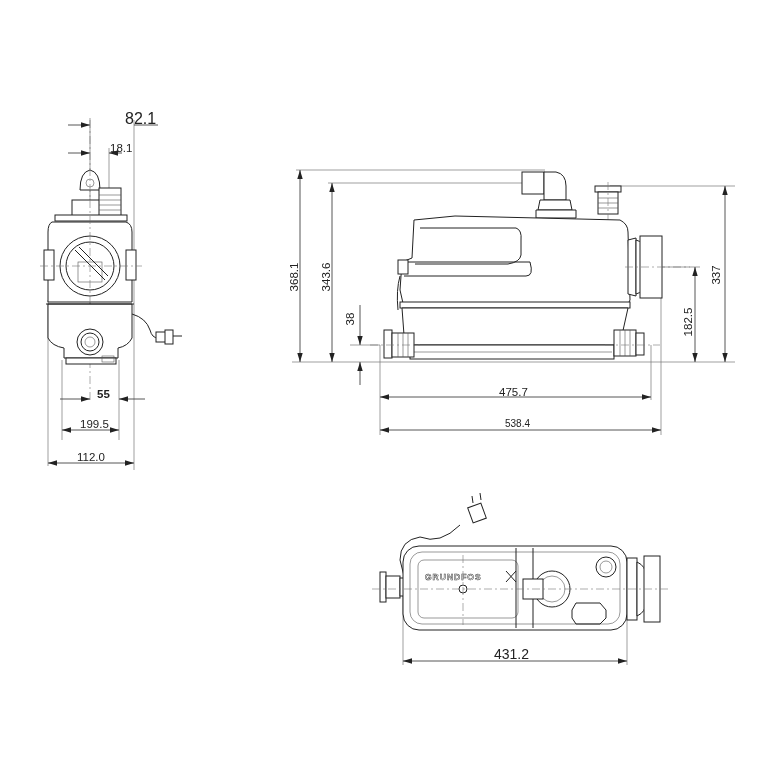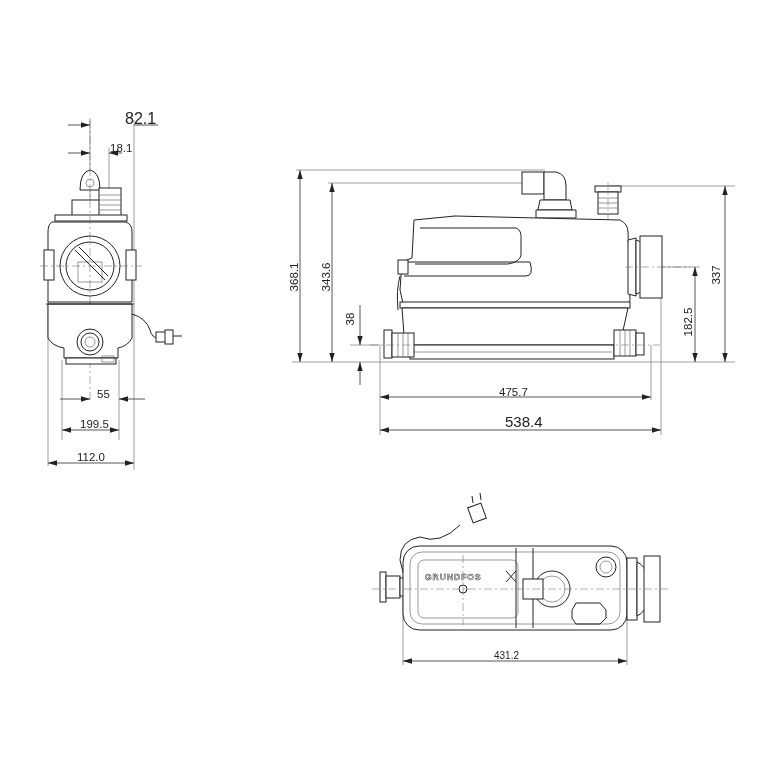--- a/index.html
+++ b/index.html
@@ -183,29 +183,29 @@
     <rect class="body" x="644" y="556" width="16" height="66"></rect>
 
     <line class="ctr" x1="372" y1="589" x2="668" y2="589"></line>
 
     <line class="dim" x1="403" y1="661" x2="627" y2="661" marker-start="url(#arr)" marker-end="url(#arr)"></line>
   </g>
 </svg>
 
 <div style="position:absolute;left:125px;top:110px;" class="lbl" data-name="dim-outlet-offset-top"><span style="font-size:16px;color:#222">82.1</span></div>
 <div style="position:absolute;left:110px;top:138px;" data-name="dim-inlet-offset-top"><span style="font-size:11.5px;color:#222">18.1</span></div>
-<div style="position:absolute;left:97px;top:384px;" data-name="dim-bottom-outlet-offset"><span style="font-size:11.5px;color:#222">55</span></div>
+<div style="position:absolute;left:97px;top:384px;font-weight:bold;" data-name="dim-bottom-outlet-offset"><span style="font-size:11.5px;color:#222">55</span></div>
 <div style="position:absolute;left:80px;top:414px;" data-name="dim-foot-width"><span style="font-size:11.5px;color:#222">199.5</span></div>
 <div style="position:absolute;left:77px;top:447px;" data-name="dim-overall-width"><span style="font-size:11.5px;color:#222">112.0</span></div>
 
 <div style="position:absolute;left:268px;top:268px;transform:rotate(-90deg);transform-origin:center;width:50px;text-align:center;" data-name="dim-overall-height"><span style="font-size:11.5px;color:#222">368.1</span></div>
 <div style="position:absolute;left:300px;top:268px;transform:rotate(-90deg);width:50px;text-align:center;" data-name="dim-pipe-height"><span style="font-size:11.5px;color:#222">343.6</span></div>
 <div style="position:absolute;left:334px;top:310px;transform:rotate(-90deg);width:30px;text-align:center;" data-name="dim-bottom-inlet-height"><span style="font-size:11.5px;color:#222">38</span></div>
 <div style="position:absolute;left:662px;top:313px;transform:rotate(-90deg);width:50px;text-align:center;" data-name="dim-right-inlet-center-height"><span style="font-size:11.5px;color:#222">182.5</span></div>
 <div style="position:absolute;left:690px;top:266px;transform:rotate(-90deg);width:50px;text-align:center;" data-name="dim-top-inlet-height"><span style="font-size:11.5px;color:#222">337</span></div>
 <div style="position:absolute;left:499px;top:382px;" data-name="dim-base-length"><span style="font-size:11.5px;color:#222">475.7</span></div>
-<div style="position:absolute;left:505px;top:413px;" data-name="dim-overall-length"><span style="font-size:15px;color:#222">538.4</span></div>
-
-<div style="position:absolute;left:494px;top:645px;" data-name="dim-body-length"><span style="font-size:10px;color:#222">431.2</span></div>
+<div style="position:absolute;left:505px;top:413px;" data-name="dim-overall-length"><span style="font-size:10px;color:#222">538.4</span></div>
+
+<div style="position:absolute;left:494px;top:645px;" data-name="dim-body-length"><span style="font-size:14px;color:#222">431.2</span></div>
 
 <style>
   div[data-name^="dim-"] span { font-family:"Liberation Sans", sans-serif; }
 </style>
 
 </body></html>

